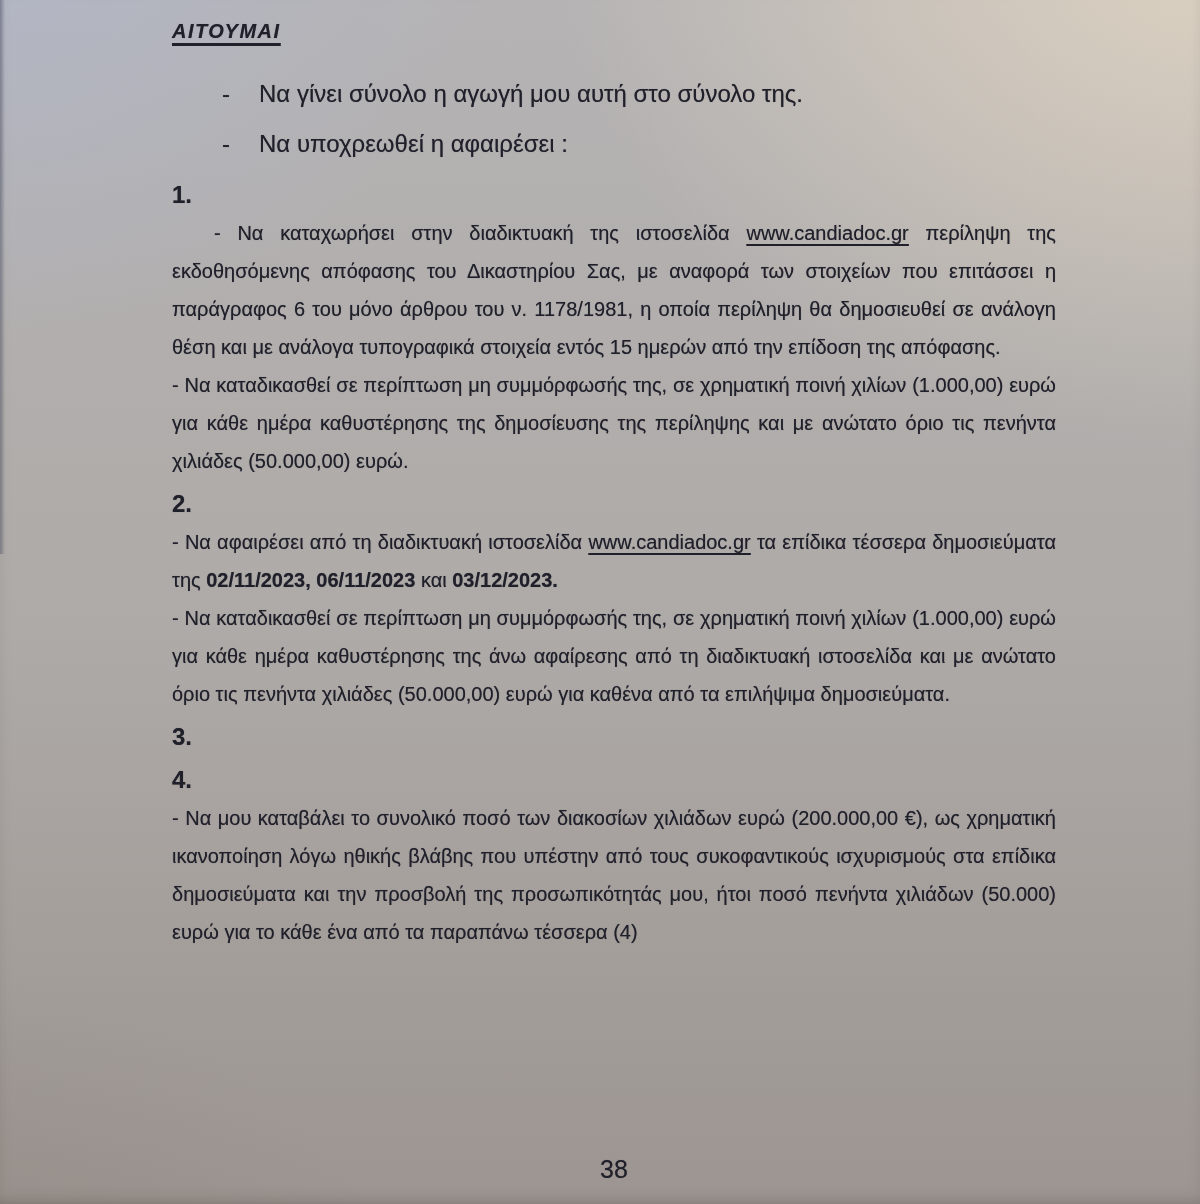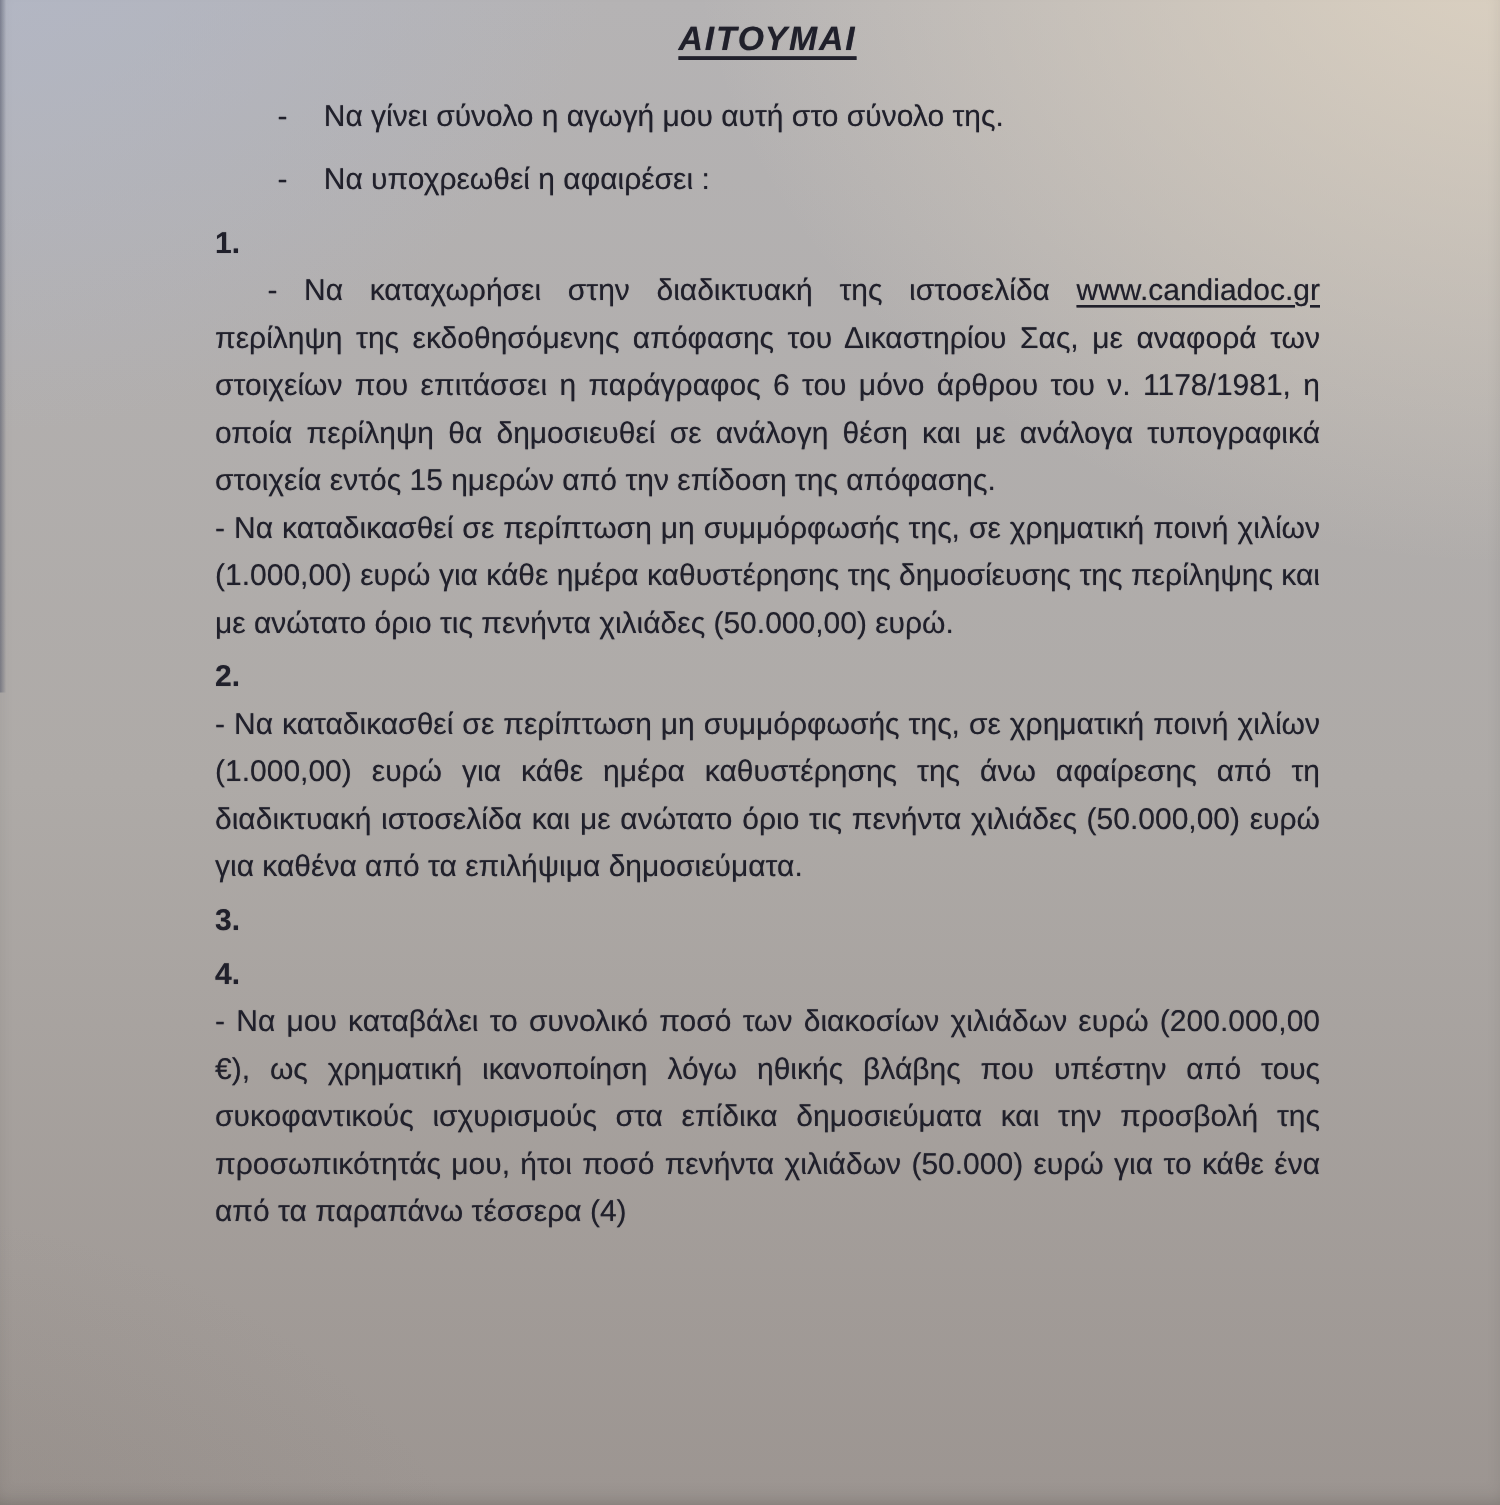--- a/index.html
+++ b/index.html
@@ -35,22 +35,22 @@
     pointer-events: none;
   }
 
   .content {
     padding: 12px 144px 0 172px;
     text-shadow: 0 0 0.7px rgba(32,32,43,0.55);
   }
 
   .title {
     margin-top: 2px;
-    text-align: center;
-    font-size: 27px;
+    text-align: left;
+    font-size: 20px;
     font-weight: bold;
     font-style: italic;
     letter-spacing: 1.5px;
     line-height: 34px;
   }
   .title .title-text {
     text-decoration: underline;
     text-decoration-thickness: 2.5px;
     text-underline-offset: 5px;
   }
@@ -70,21 +70,21 @@
 
   .sections { margin-top: 4px; }
   .sec-num {
     font-size: 24px;
     line-height: 38px;
     margin-top: 5px;
     font-weight: bold;
   }
   .para {
     margin: 0;
-    font-size: 24px;
+    font-size: 20px;
     line-height: 38px;
     text-align: justify;
   }
   .para.indent { text-indent: 42px; }
   .seg-link {
     text-decoration: underline;
     text-underline-offset: 4px;
     text-decoration-thickness: 1.5px;
   }
   .seg-bold { font-weight: bold; }
@@ -121,26 +121,28 @@
       </div>
 
     <div class="sections">
         <section class="sec">
           <div class="sec-num">1.</div>
           <p class="para indent"><span>- Να καταχωρήσει στην διαδικτυακή της ιστοσελίδα </span><span class="seg-link">www.candiadoc.gr</span><span> περίληψη της εκδοθησόμενης απόφασης του Δικαστηρίου Σας, με αναφορά των στοιχείων που επιτάσσει η παράγραφος 6 του μόνο άρθρου του ν. 1178/1981, η οποία περίληψη θα δημοσιευθεί σε ανάλογη θέση και με ανάλογα τυπογραφικά στοιχεία εντός 15 ημερών από την επίδοση της απόφασης.</span></p>
           <p class="para"><span>- Να καταδικασθεί σε περίπτωση μη συμμόρφωσής της, σε χρηματική ποινή χιλίων (1.000,00) ευρώ για κάθε ημέρα καθυστέρησης της δημοσίευσης της περίληψης και με ανώτατο όριο τις πενήντα χιλιάδες (50.000,00) ευρώ.</span></p>
         </section>
         <section class="sec">
           <div class="sec-num">2.</div>
+          <p class="para"><span>- Να αφαιρέσει από τη διαδικτυακή ιστοσελίδα </span><span class="seg-link">www.candiadoc.gr</span><span> τα επίδικα τέσσερα δημοσιεύματα της </span><span class="seg-bold">02/11/2023, 06/11/2023</span><span> και </span><span class="seg-bold">03/12/2023.</span></p>
           <p class="para"><span>- Να καταδικασθεί σε περίπτωση μη συμμόρφωσής της, σε χρηματική ποινή χιλίων (1.000,00) ευρώ για κάθε ημέρα καθυστέρησης της άνω αφαίρεσης από τη διαδικτυακή ιστοσελίδα και με ανώτατο όριο τις πενήντα χιλιάδες (50.000,00) ευρώ για καθένα από τα επιλήψιμα δημοσιεύματα.</span></p>
         </section>
         <section class="sec">
           <div class="sec-num">3.</div>
         </section>
         <section class="sec">
           <div class="sec-num">4.</div>
           <p class="para"><span>- Να μου καταβάλει το συνολικό ποσό των διακοσίων χιλιάδων ευρώ (200.000,00 €), ως χρηματική ικανοποίηση λόγω ηθικής βλάβης που υπέστην από τους συκοφαντικούς ισχυρισμούς στα επίδικα δημοσιεύματα και την προσβολή της προσωπικότητάς μου, ήτοι ποσό πενήντα χιλιάδων (50.000) ευρώ για το κάθε ένα από τα παραπάνω τέσσερα (4)</span></p>
         </section>
       </div>
 
   </div>
 
+  <div class="page-number">38</div>
 </div>
 
 </body></html>

